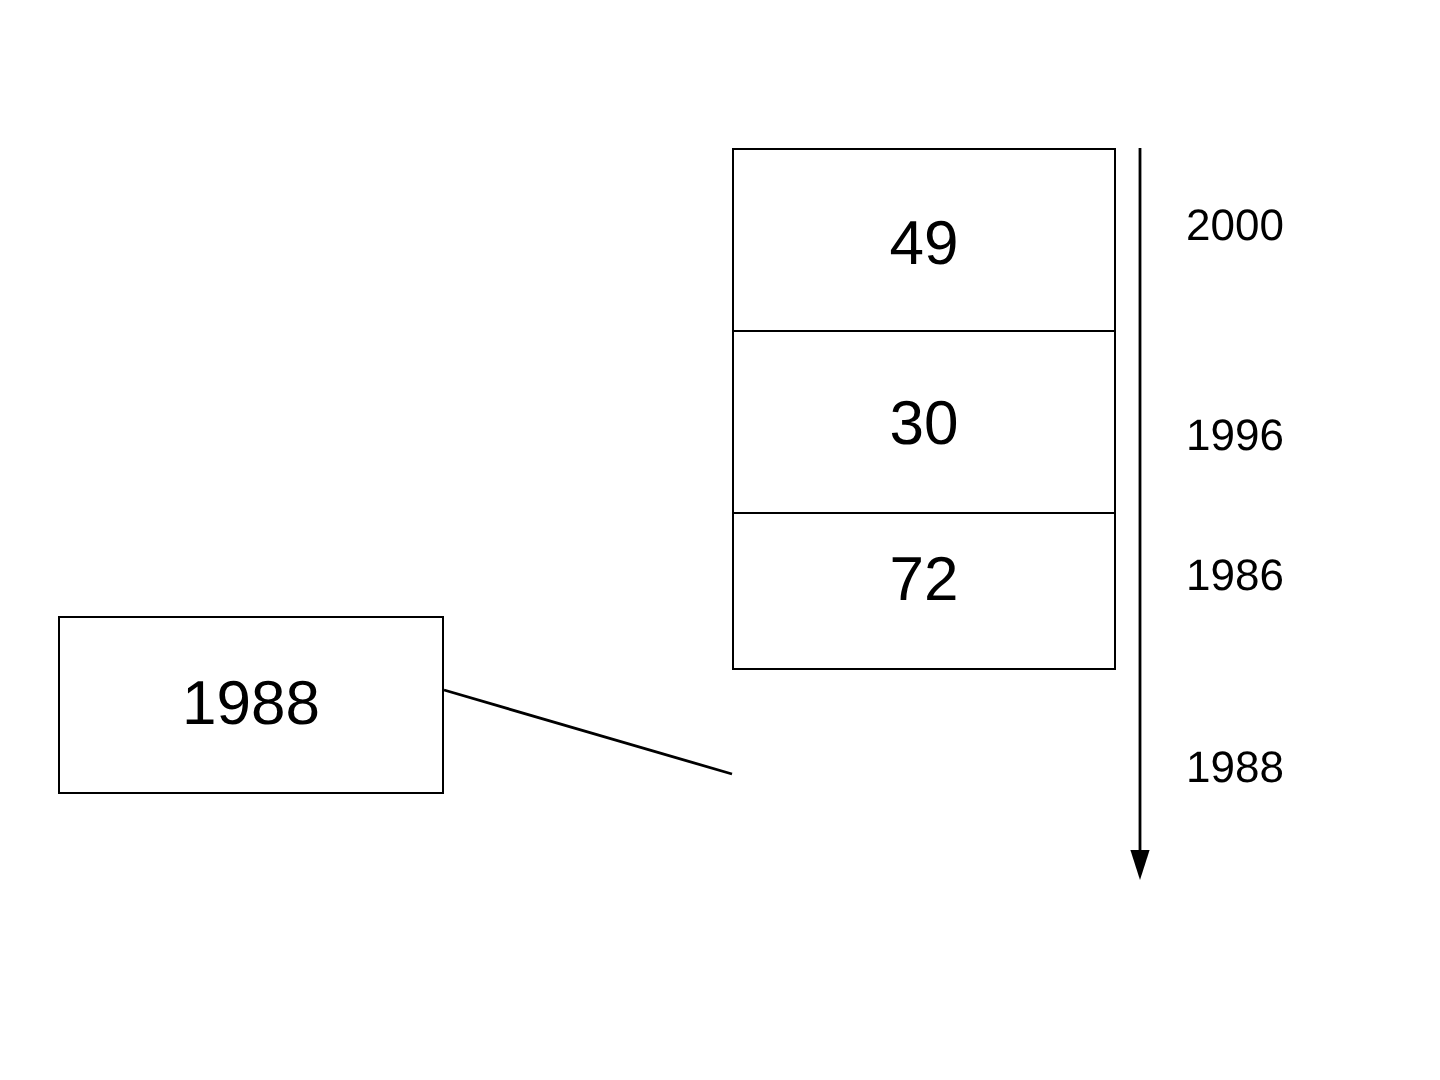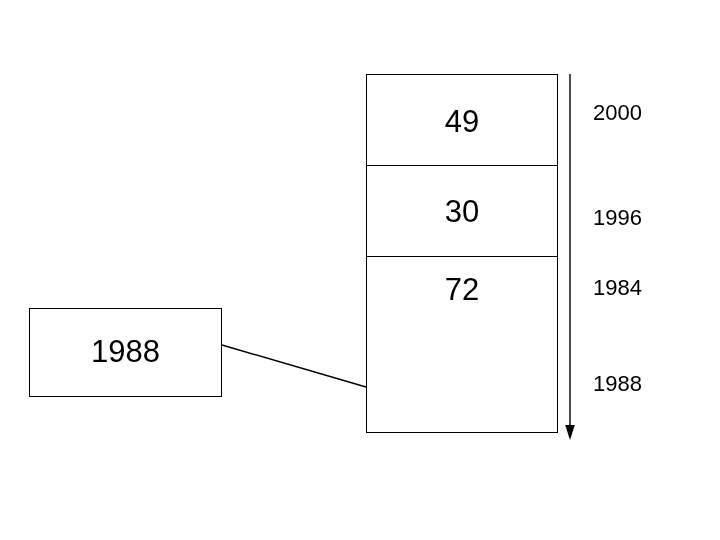--- a/index.html
+++ b/index.html
@@ -16,21 +16,21 @@
     font-family: "Liberation Sans", sans-serif;
     color: #000000;
   }
 
   
   #stack {
     position: absolute;
     left: 366px;
     top: 74px;
     width: 192px;
-    height: 359px;
+    height: 261px;
     border: 1px solid #000000;
     box-sizing: border-box;
   }
   .cell {
     position: absolute;
     left: 0;
     width: 100%;
     box-sizing: border-box;
     border-bottom: 1px solid #000000;
   }
@@ -129,21 +129,21 @@
 
   </div>
 
   <svg id="axis-arrow" viewBox="0 0 30 378">
     <line x1="14" y1="6" x2="14" y2="359" stroke="#000000" stroke-width="1.4"></line>
     <polygon points="14,372 9.2,357 18.8,357" fill="#000000"></polygon>
   </svg>
 
   <div class="year-label year-0">2000</div>
   <div class="year-label year-1">1996</div>
-  <div class="year-label year-2">1984</div>
+  <div class="year-label year-2">1986</div>
   <div class="year-label year-3">1988</div>
 
   <div id="callout-box">
     <div id="callout-label">1988</div>
   </div>
 
   <svg id="connector" viewBox="0 0 160 65">
     <line x1="7" y1="10" x2="151" y2="52" stroke="#000000" stroke-width="1.4"></line>
   </svg>
 

